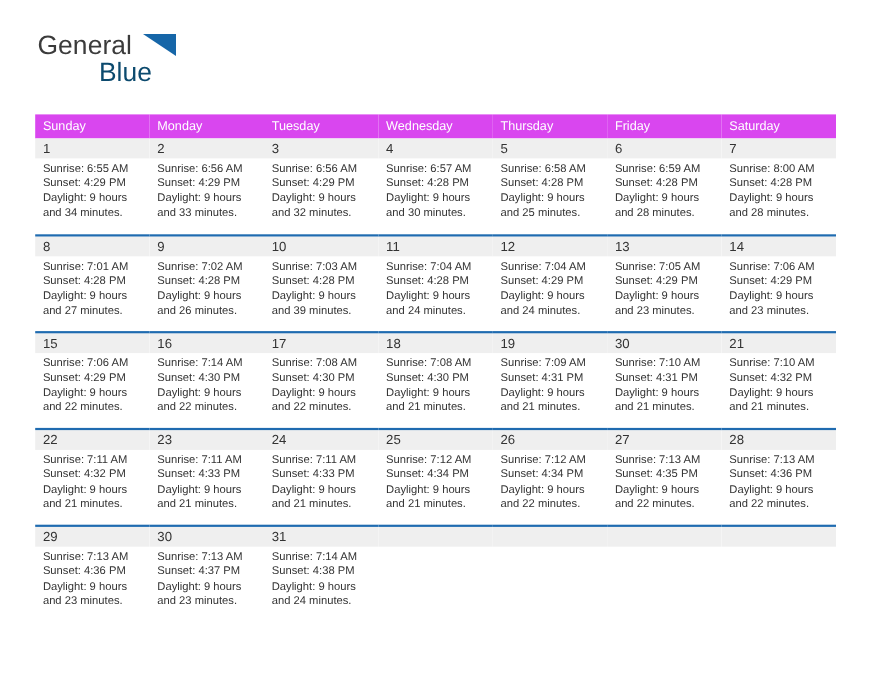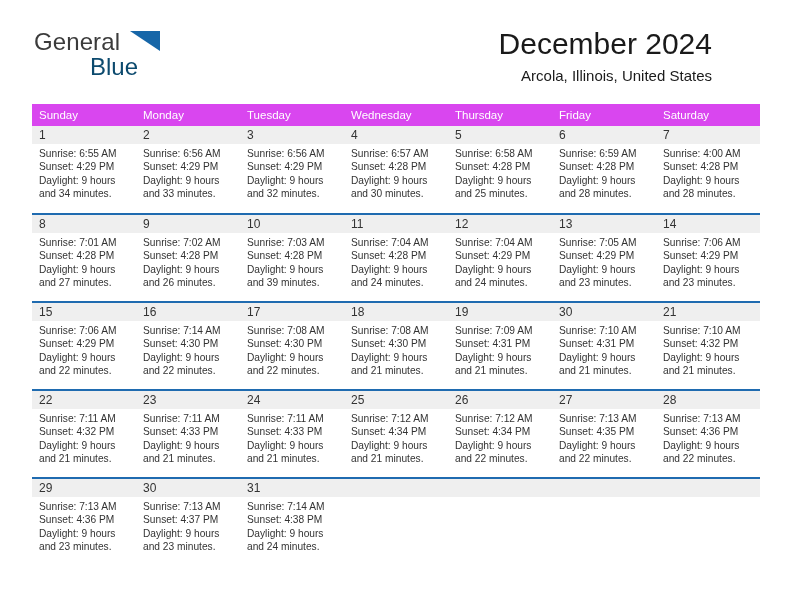--- a/index.html
+++ b/index.html
@@ -150,24 +150,20 @@
 <div class="page">
 
   <div class="header">
 
     <div class="brand">
       <span class="brand-general">General</span>
       <span class="brand-triangle"></span>
       <span class="brand-blue">Blue</span>
     </div>
 
-    <div class="title-block">
-      <div class="cal-title">December 2024</div>
-      <div class="cal-subtitle">Arcola, Illinois, United States</div>
-    </div>
 
   </div>
 
   <table class="calendar">
     <colgroup>
       <col>
         <col>
         <col>
         <col>
         <col>
@@ -238,21 +234,21 @@
           <div class="details">
             <div>Sunrise: 6:59 AM</div>
             <div>Sunset: 4:28 PM</div>
             <div>Daylight: 9 hours</div>
             <div>and 28 minutes.</div>
           </div>
         </td>
         <td class="day-cell">
           <div class="daynum">7</div>
           <div class="details">
-            <div>Sunrise: 4:00 AM</div>
+            <div>Sunrise: 8:00 AM</div>
             <div>Sunset: 4:28 PM</div>
             <div>Daylight: 9 hours</div>
             <div>and 28 minutes.</div>
           </div>
         </td>
       </tr>
 
       <tr class="week-row">
         <td class="day-cell">
           <div class="daynum">8</div>

